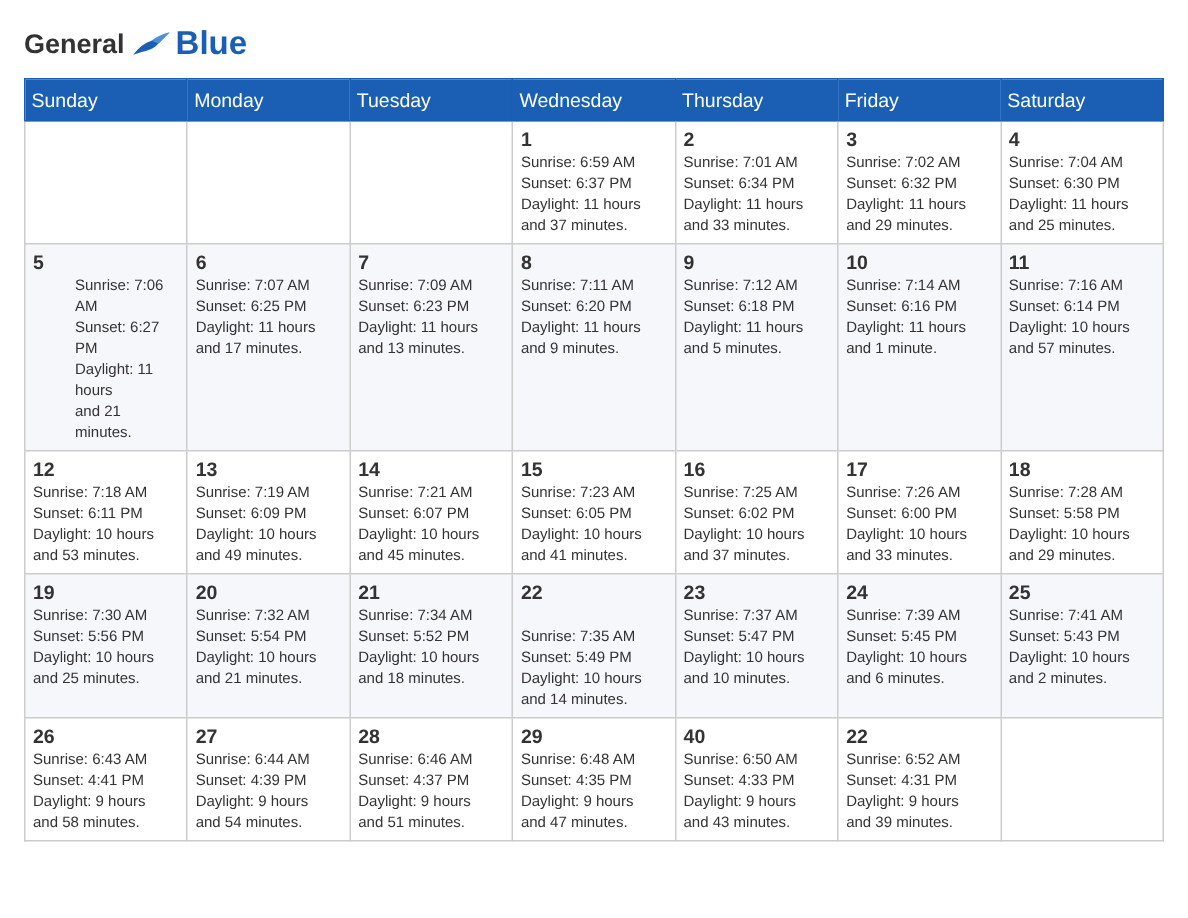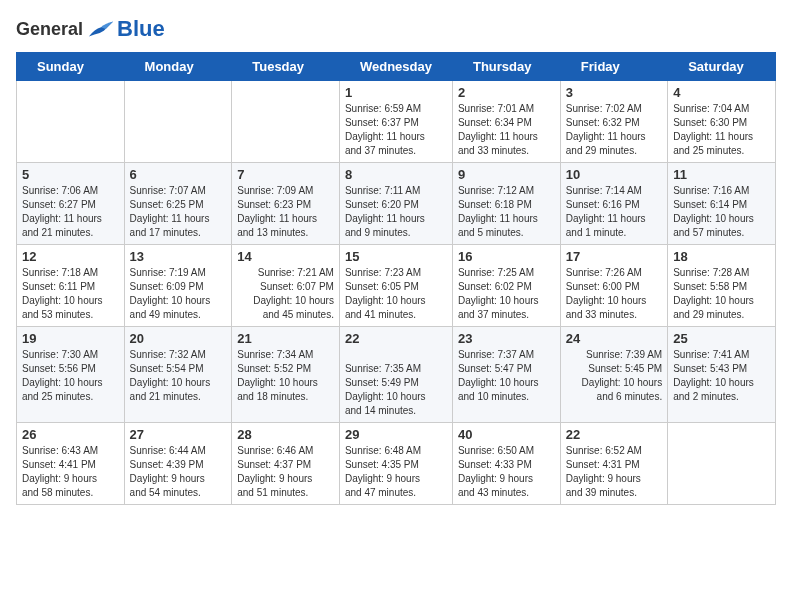--- a/index.html
+++ b/index.html
@@ -56,22 +56,22 @@
     }
     .calendar {
       width: 100%;
       border-collapse: collapse;
       border: 1px solid #ccc;
     }
     .calendar th {
       background-color: #1a5fb4;
       color: white;
       font-size: 13px;
-      font-weight: bold;
-      padding: 6px 20px;
+      font-weight: normal;
+      padding: 6px 4px;
       text-align: left;
       border: 1px solid #1a5fb4;
     }
     .calendar td {
       border: 1px solid #ccc;
       vertical-align: top;
       padding: 4px 5px;
       width: 108px;
       min-height: 80px;
       font-size: 10px;
@@ -159,21 +159,21 @@
           <div class="day-number">4</div>
           <div class="day-info" style="white-space: pre-line;">Sunrise: 7:04 AM
 Sunset: 6:30 PM
 Daylight: 11 hours
 and 25 minutes.</div>
         </td>
       </tr>
       <tr>
         <td>
           <div class="day-number">5</div>
-          <div class="day-info" style="white-space: pre-line;">Sunrise: 7:06 AM
+          <div class="day-info" style="white-space: pre-line; margin-left: 28px;">Sunrise: 7:06 AM
 Sunset: 6:27 PM
 Daylight: 11 hours
 and 21 minutes.</div>
         </td>
         <td>
           <div class="day-number">6</div>
           <div class="day-info" style="white-space: pre-line;">Sunrise: 7:07 AM
 Sunset: 6:25 PM
 Daylight: 11 hours
 and 17 minutes.</div>
@@ -224,21 +224,21 @@
         </td>
         <td>
           <div class="day-number">13</div>
           <div class="day-info" style="white-space: pre-line;">Sunrise: 7:19 AM
 Sunset: 6:09 PM
 Daylight: 10 hours
 and 49 minutes.</div>
         </td>
         <td>
           <div class="day-number">14</div>
-          <div class="day-info" style="white-space: pre-line; text-align: right;">Sunrise: 7:21 AM
+          <div class="day-info" style="white-space: pre-line;">Sunrise: 7:21 AM
 Sunset: 6:07 PM
 Daylight: 10 hours
 and 45 minutes.</div>
         </td>
         <td>
           <div class="day-number">15</div>
           <div class="day-info" style="white-space: pre-line;">Sunrise: 7:23 AM
 Sunset: 6:05 PM
 Daylight: 10 hours
 and 41 minutes.</div>
@@ -296,21 +296,21 @@
         </td>
         <td>
           <div class="day-number">23</div>
           <div class="day-info" style="white-space: pre-line;">Sunrise: 7:37 AM
 Sunset: 5:47 PM
 Daylight: 10 hours
 and 10 minutes.</div>
         </td>
         <td>
           <div class="day-number">24</div>
-          <div class="day-info" style="white-space: pre-line; text-align: right;">Sunrise: 7:39 AM
+          <div class="day-info" style="white-space: pre-line;">Sunrise: 7:39 AM
 Sunset: 5:45 PM
 Daylight: 10 hours
 and 6 minutes.</div>
         </td>
         <td>
           <div class="day-number">25</div>
           <div class="day-info" style="white-space: pre-line;">Sunrise: 7:41 AM
 Sunset: 5:43 PM
 Daylight: 10 hours
 and 2 minutes.</div>

